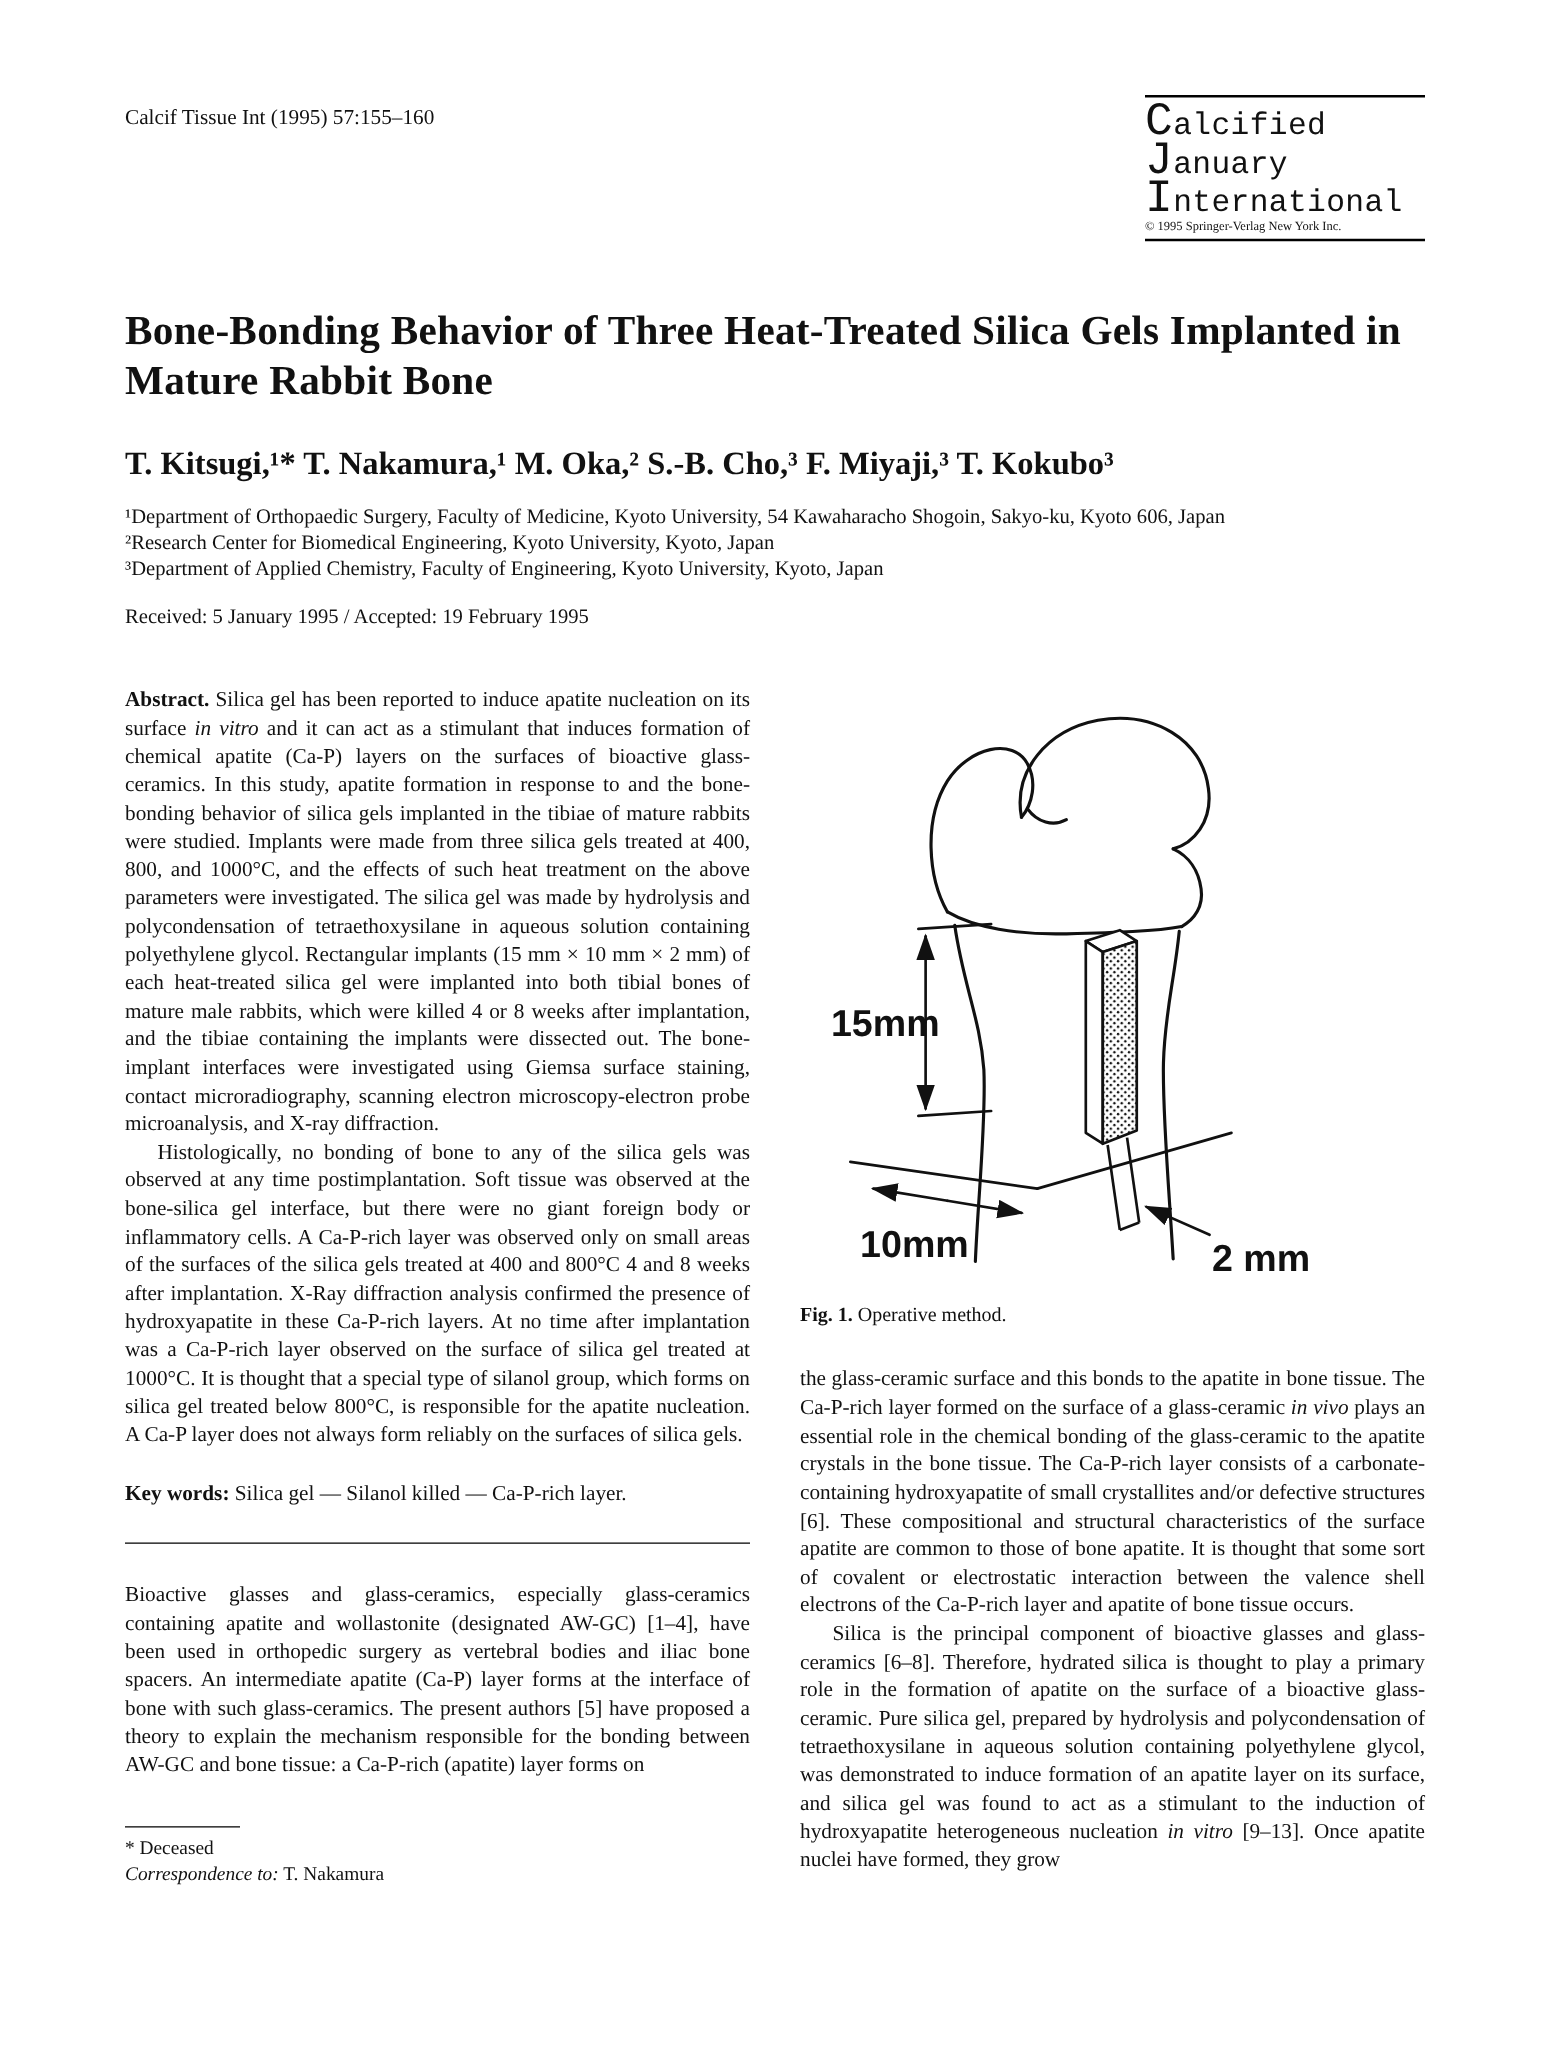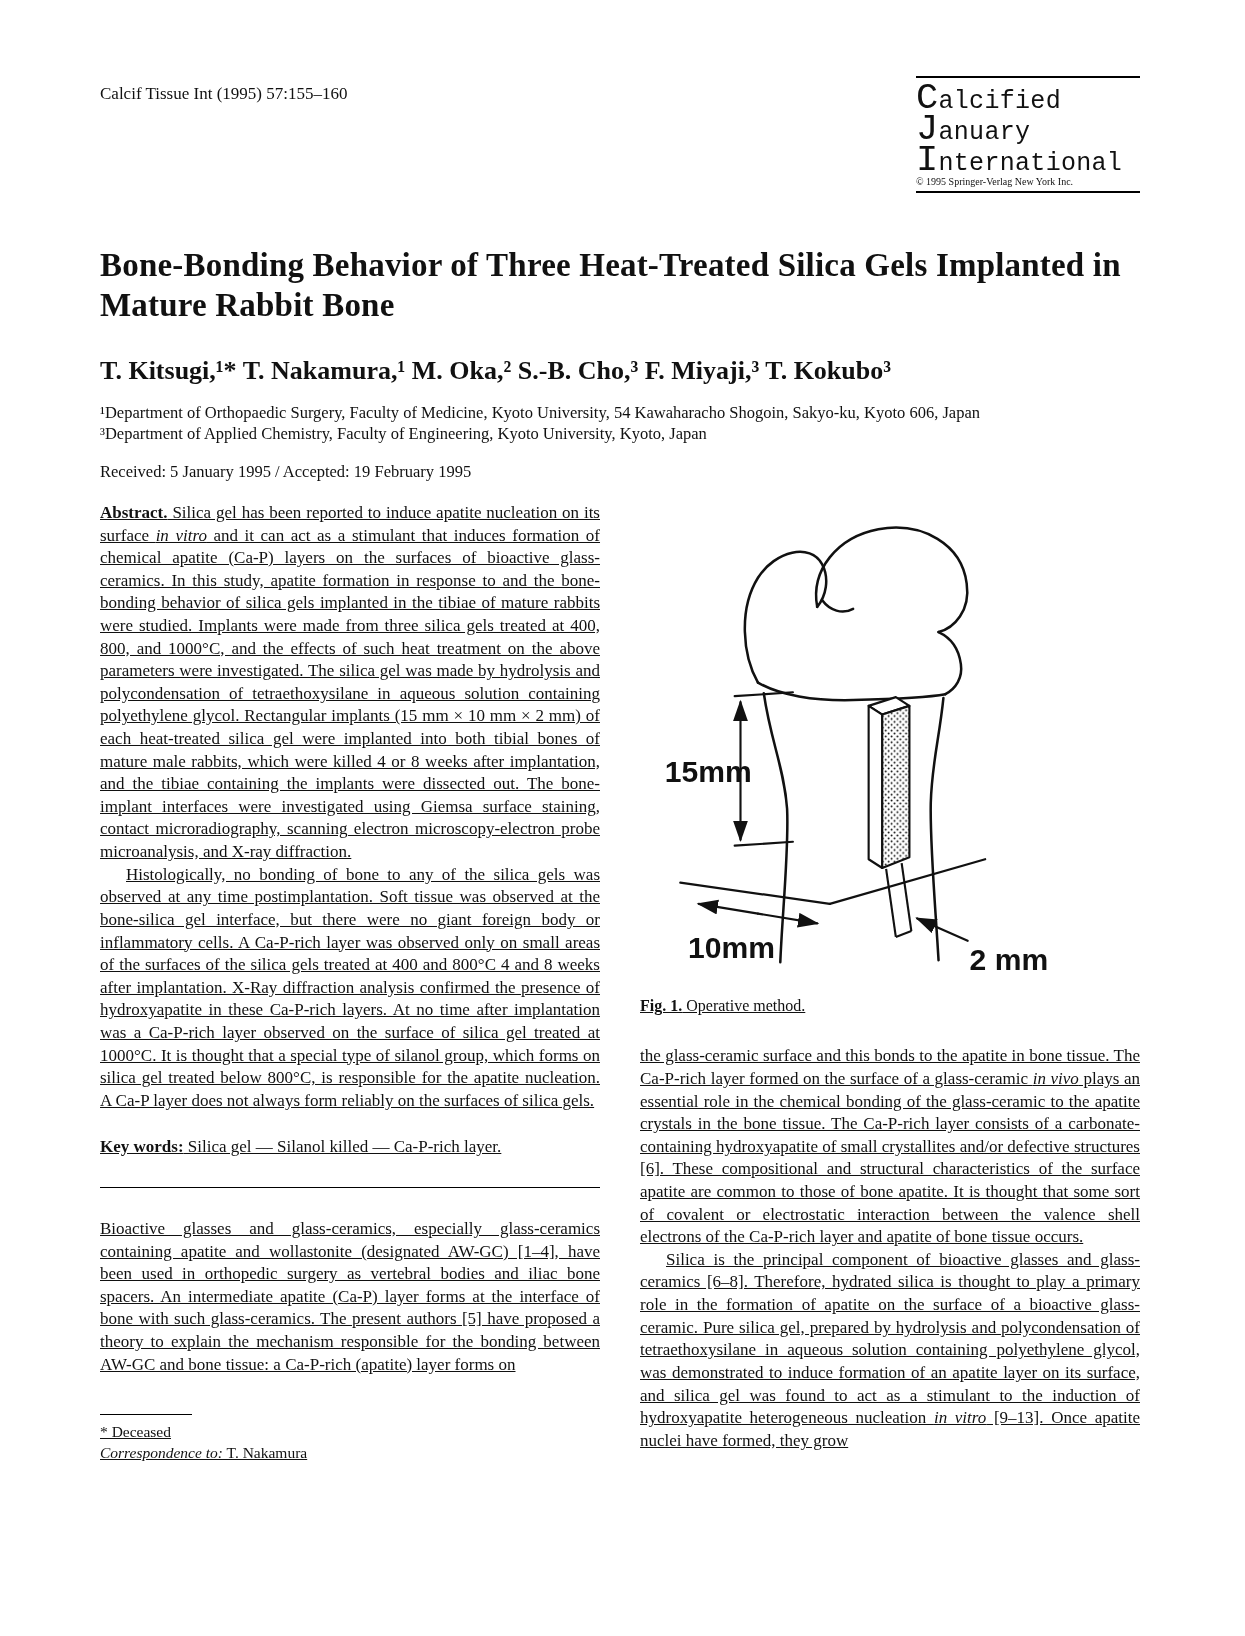--- a/index.html
+++ b/index.html
@@ -63,24 +63,23 @@
     margin-top: 16px;
     font-size: 16.5px;
     line-height: 1.28;
   }
   .dates {
     margin-top: 18px;
     font-size: 16.5px;
   }
   
   .columns {
-    margin-top: 20px;
+    margin-top: 46px;
     display: flex;
     gap: 40px;
-    text-decoration: underline;
   }
   .col { flex: 1 1 0; min-width: 0; }
   .para {
     margin: 0;
     font-size: 17px;
     line-height: 1.33;
     text-align: justify;
   }
   .para.indent { text-indent: 26px; }
   .seg-b { font-weight: bold; }
@@ -138,20 +137,21 @@
       <div class="logo-rule-bottom"></div>
     </div>
   </header>
 
   <h1 class="title">Bone-Bonding Behavior of Three Heat-Treated Silica Gels Implanted in Mature Rabbit Bone</h1>
 
   <div class="authors">T. Kitsugi,¹* T. Nakamura,¹ M. Oka,² S.-B. Cho,³ F. Miyaji,³ T. Kokubo³</div>
 
   <div class="affiliations">
     <div>¹Department of Orthopaedic Surgery, Faculty of Medicine, Kyoto University, 54 Kawaharacho Shogoin, Sakyo-ku, Kyoto 606, Japan</div>
+    <div>²Research Center for Biomedical Engineering, Kyoto University, Kyoto, Japan</div>
     <div>³Department of Applied Chemistry, Faculty of Engineering, Kyoto University, Kyoto, Japan</div>
   </div>
 
   <div class="dates">Received: 5 January 1995 / Accepted: 19 February 1995</div>
 
   <div class="columns">
 
     <div class="col col-left">
       <p class="para"><span class="seg-b">Abstract.</span><span> Silica gel has been reported to induce apatite nucleation on its surface </span><span class="seg-i">in vitro</span><span> and it can act as a stimulant that induces formation of chemical apatite (Ca-P) layers on the surfaces of bioactive glass-ceramics. In this study, apatite formation in response to and the bone-bonding behavior of silica gels implanted in the tibiae of mature rabbits were studied. Implants were made from three silica gels treated at 400, 800, and 1000°C, and the effects of such heat treatment on the above parameters were investigated. The silica gel was made by hydrolysis and polycondensation of tetraethoxysilane in aqueous solution containing polyethylene glycol. Rectangular implants (15 mm × 10 mm × 2 mm) of each heat-treated silica gel were implanted into both tibial bones of mature male rabbits, which were killed 4 or 8 weeks after implantation, and the tibiae containing the implants were dissected out. The bone-implant interfaces were investigated using Giemsa surface staining, contact microradiography, scanning electron microscopy-electron probe microanalysis, and X-ray diffraction.</span></p>
       <p class="para indent"><span>Histologically, no bonding of bone to any of the silica gels was observed at any time postimplantation. Soft tissue was observed at the bone-silica gel interface, but there were no giant foreign body or inflammatory cells. A Ca-P-rich layer was observed only on small areas of the surfaces of the silica gels treated at 400 and 800°C 4 and 8 weeks after implantation. X-Ray diffraction analysis confirmed the presence of hydroxyapatite in these Ca-P-rich layers. At no time after implantation was a Ca-P-rich layer observed on the surface of silica gel treated at 1000°C. It is thought that a special type of silanol group, which forms on silica gel treated below 800°C, is responsible for the apatite nucleation. A Ca-P layer does not always form reliably on the surfaces of silica gels.</span></p>

